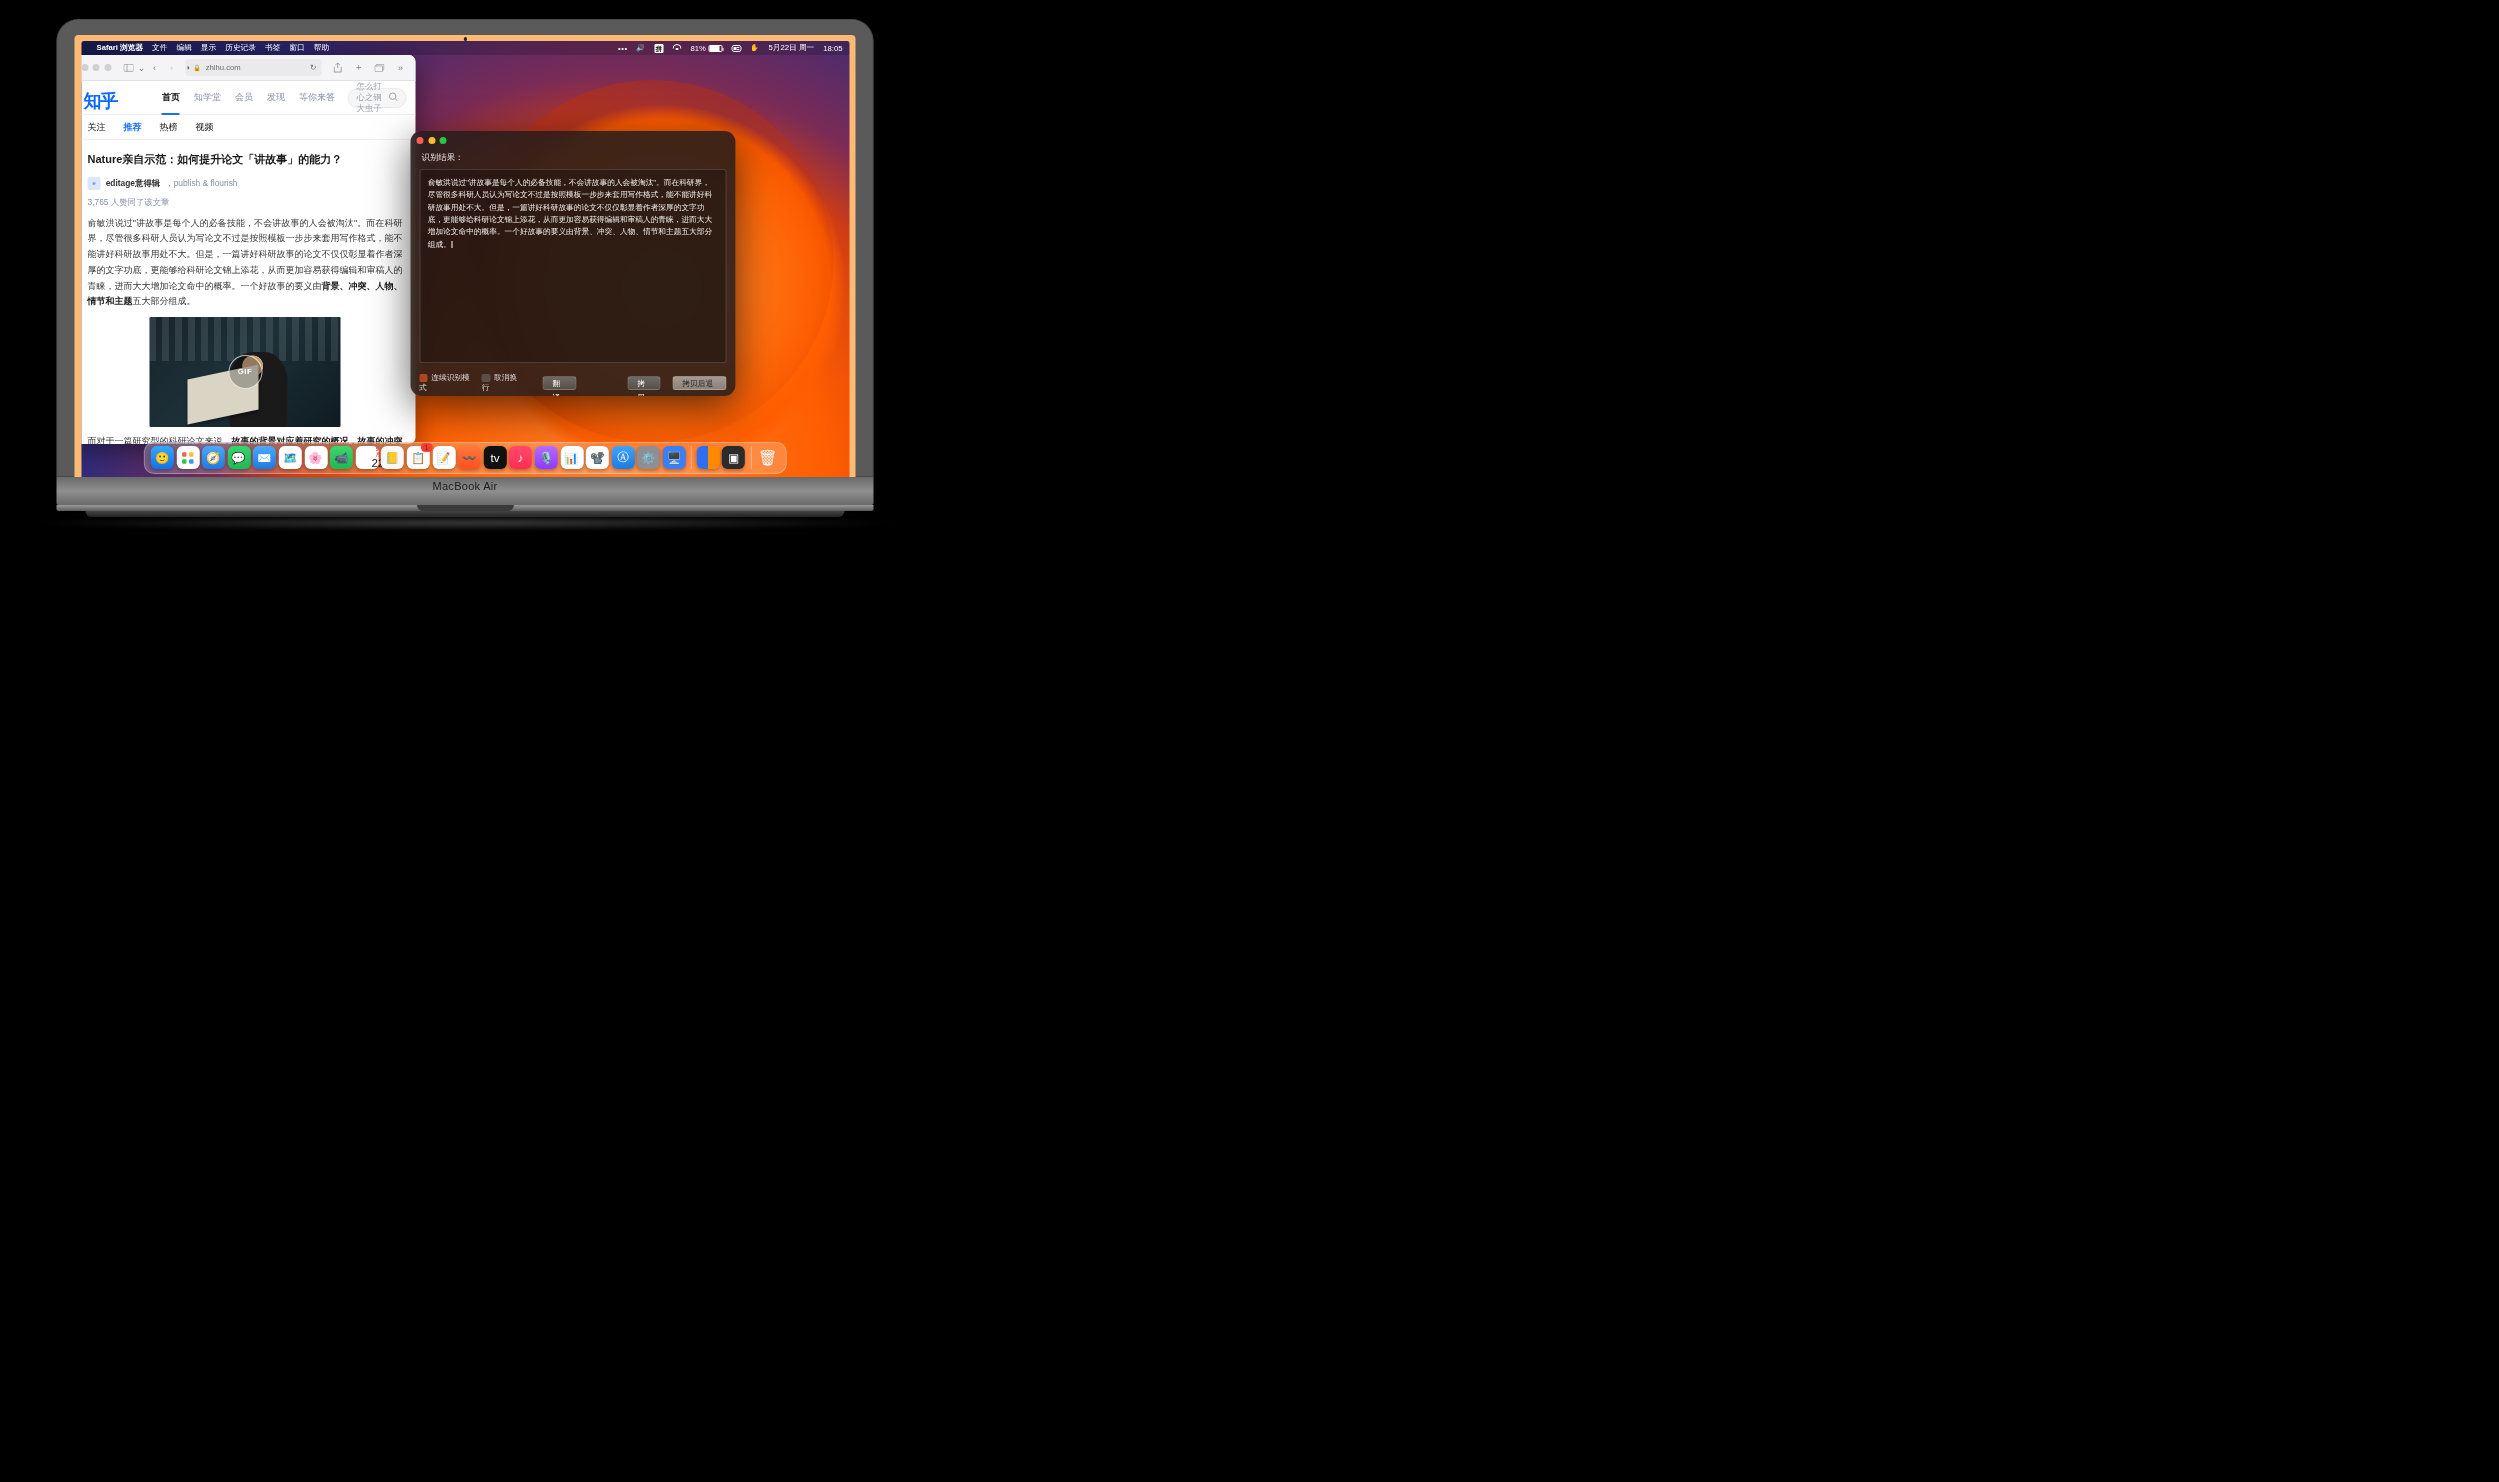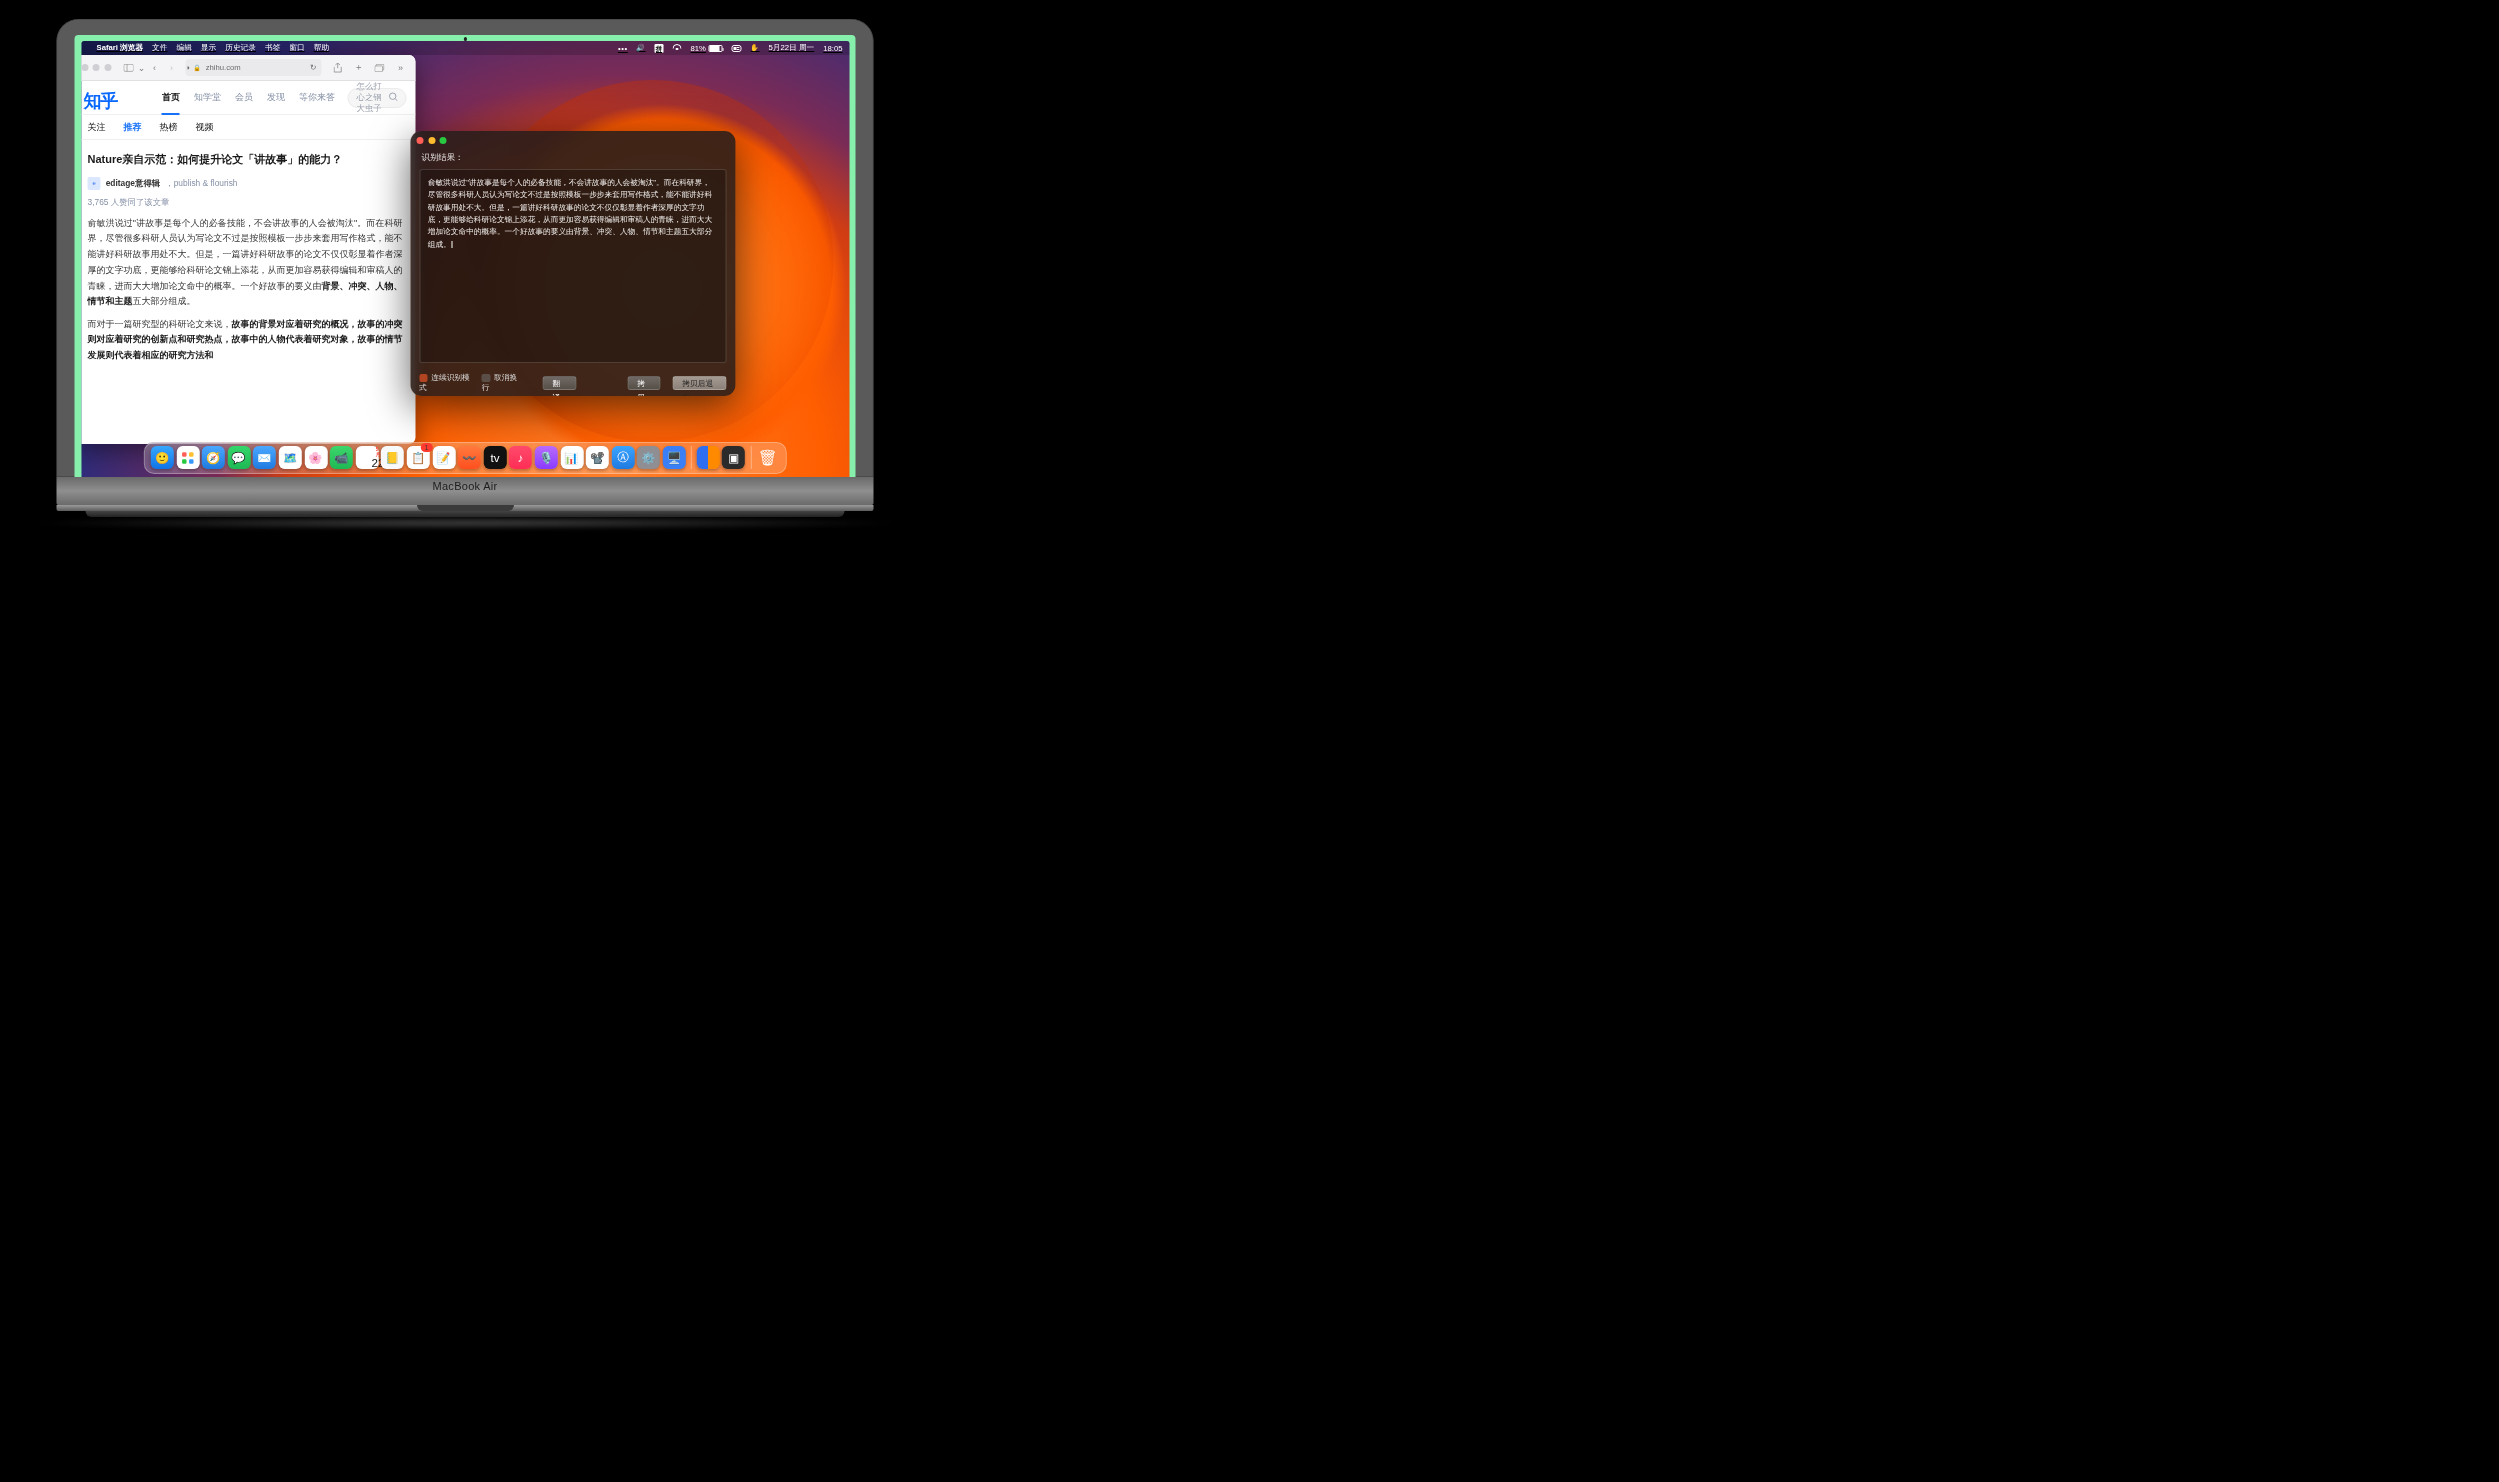--- a/index.html
+++ b/index.html
@@ -20,25 +20,24 @@
   transform: translateX(-50%);
   width: 817px;
 }
 .lid {
   background: #5a5a5a;
   border-radius: 22px 22px 0 0;
   padding: 15.5px 18px 0 18px;
   box-shadow: inset 0 0 0 0.6px #3a3a3a;
 }
 .bezel {
-  background: #86efac;
+  background: #fdba74;
   border-radius: 3.9px 3.9px 0 0;
   padding: 6.5px 6.5px 0 6.5px;
   position: relative;
-  text-decoration: underline;
 }
 .camera-dot {
   position: absolute; left: 50%; top: 2.6px; transform: translateX(-50%);
   width: 3.2px; height: 3.2px; border-radius: 50%; background: #222;
 }
 .screen {
   width: 100%; height: 436px;
   position: relative;
   overflow: hidden;
   border-radius: 2.6px 2.6px 0 0;
@@ -367,20 +366,25 @@
             <h2>Nature亲自示范：如何提升论文「讲故事」的能力？</h2>
             <div class="byline">
               <span class="avatar">e</span>
               <span class="author">editage意得辑</span>
               <span>，publish &amp; flourish</span>
             </div>
             <div class="likes-line">3,765 人赞同了该文章</div>
             <p>
               <span>俞敏洪说过"讲故事是每个人的必备技能，不会讲故事的人会被淘汰"。而在科研界，尽管很多科研人员认为写论文不过是按照模板一步步来套用写作格式，能不能讲好科研故事用处不大。但是，一篇讲好科研故事的论文不仅仅彰显着作者深厚的文字功底，更能够给科研论文锦上添花，从而更加容易获得编辑和审稿人的青睐，进而大大增加论文命中的概率。一个好故事的要义由</span><b>背景、冲突、人物、情节和主题</b><span>五大部分组成。</span>
             </p>
+            <div class="figure">
+              <div class="person"></div>
+              <div class="book"></div>
+              <div class="ring">GIF</div>
+            </div>
             <p>
               <span>而对于一篇研究型的科研论文来说，</span><b>故事的背景对应着研究的概况，故事的冲突则对应着研究的创新点和研究热点，故事中的人物代表着研究对象，故事的情节发展则代表着相应的研究方法和</b>
             </p>
           </div>
 
         </div>
 
         <div class="ocr">
           <div class="ocr-tl">
             <span style="background:#ff5f57"></span>

